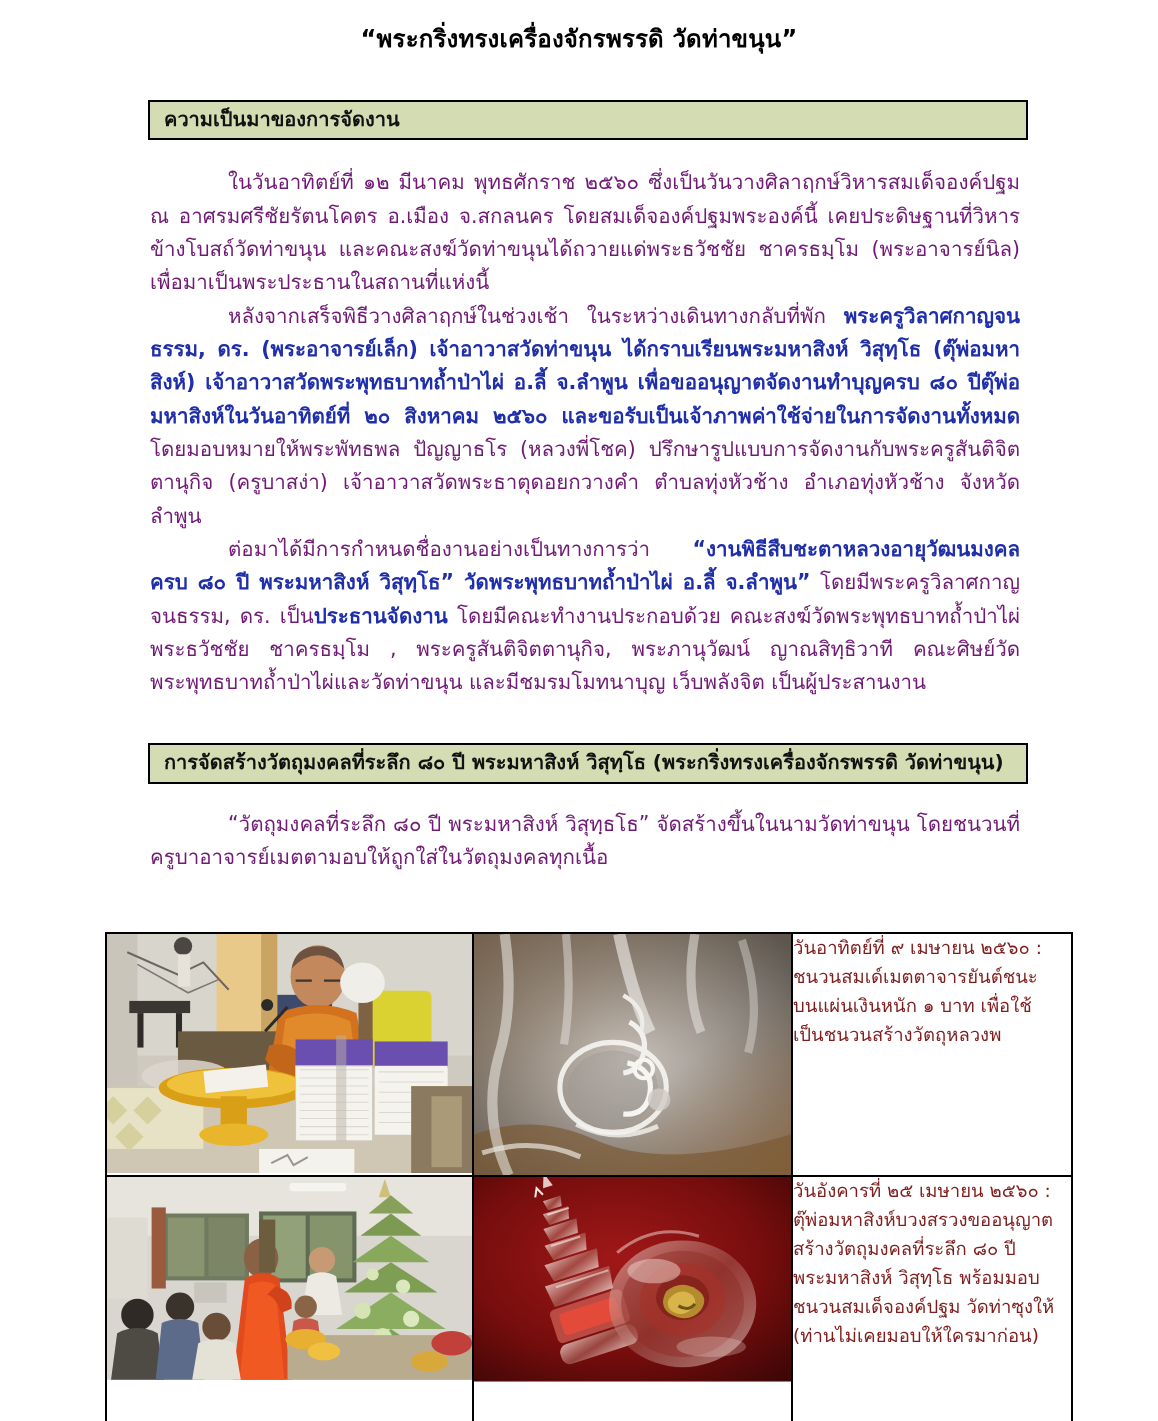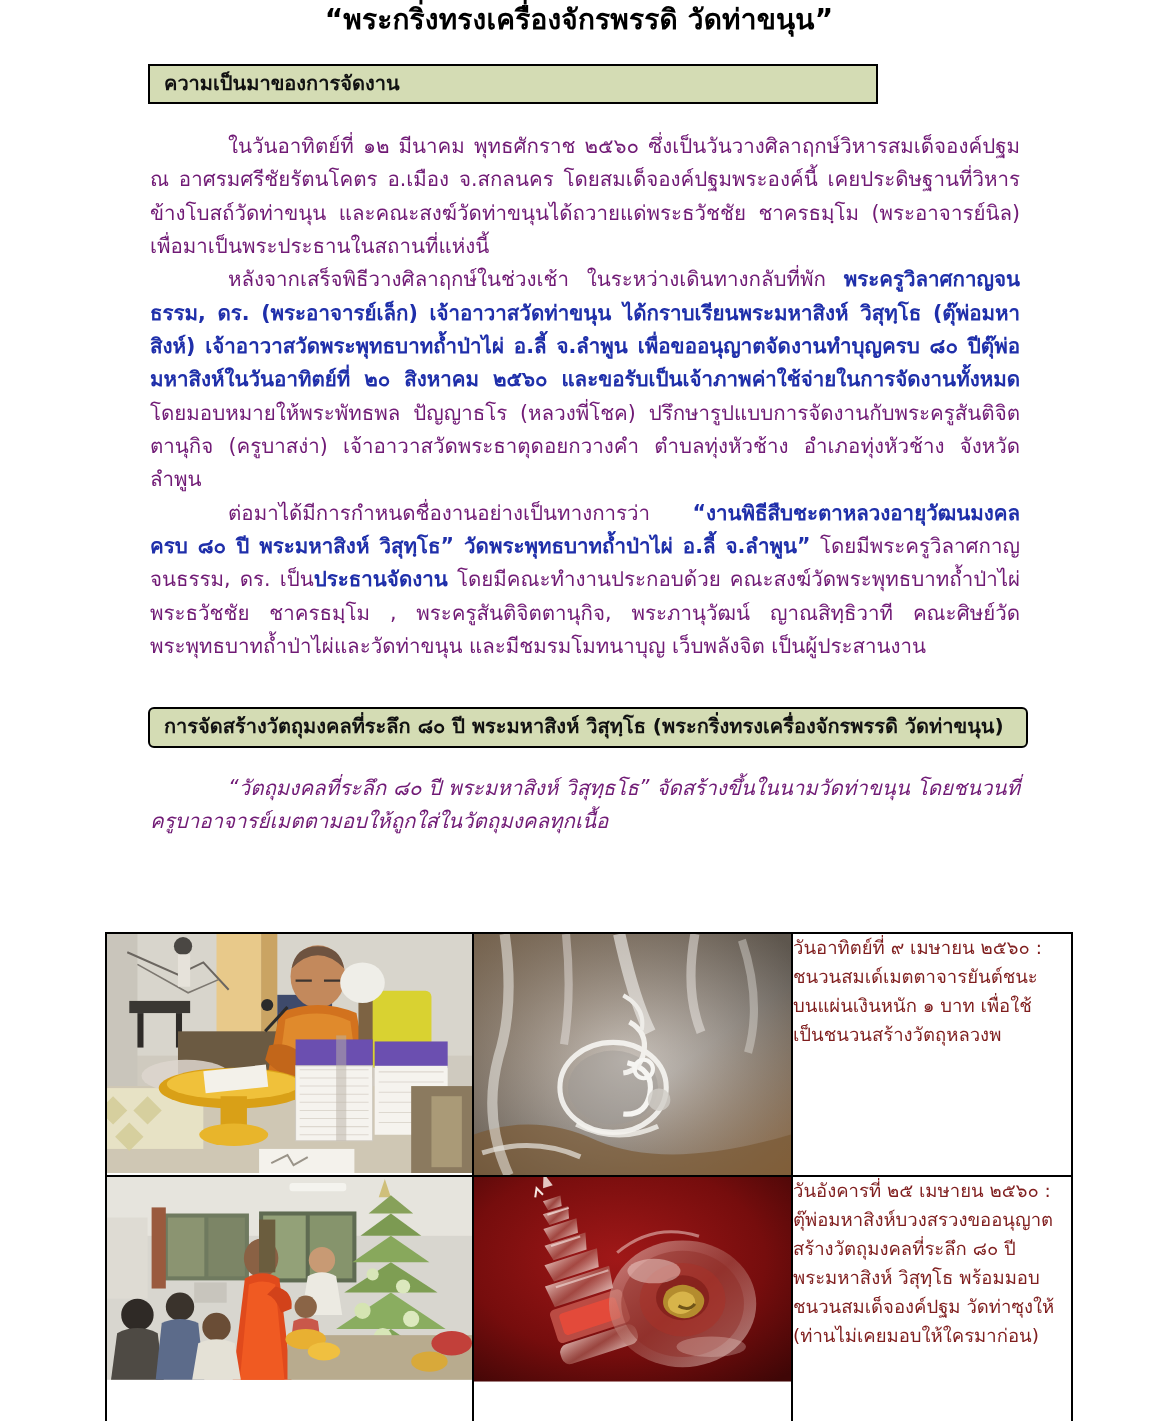--- a/index.html
+++ b/index.html
@@ -19,43 +19,44 @@
   .page {
     width: 1158px;
     height: 1421px;
     position: relative;
     box-sizing: border-box;
   }
 
   
   .doc-title {
     text-align: center;
-    font-size: 28px;
+    font-size: 24px;
     font-weight: bold;
     line-height: 1.42;
+    padding-top: 22px;
     letter-spacing: 0.2px;
   }
   .doc-title .line2 {
     display: block;
   }
 
   
   .section-bar {
     margin: 0 130px 0 148px;
     background: #d4dcb4;
     border: 2px solid #000000;
     box-sizing: border-box;
     padding: 5px 10px 7px 14px;
     font-size: 20px;
     font-weight: bold;
     line-height: 1.22;
     color: #111111;
   }
-  #section-bar-1 { margin-top: 24px; width: 730px; }
-  #section-bar-2 { margin-top: 0; width: 880px; border-radius: 6px; }
+  #section-bar-1 { margin-top: 44px; width: 880px; }
+  #section-bar-2 { margin-top: 0; width: 880px; }
 
   
   .body-block {
     margin: 0 138px 0 150px;
     font-size: 20.5px;
     line-height: 1.625;
     text-align: justify;
     text-justify: inter-word;
     color: #1a1a1a;
   }
@@ -66,21 +67,21 @@
   .blue {
     color: #1f2faa;
     font-weight: bold;
   }
   .plain {
     color: #701a75;
     font-weight: normal;
   }
 
   #intro-body { margin-top: 26px; }
-  #amulet-body { margin-top: 24px; font-style: italic; }
+  #amulet-body { margin-top: 24px; }
 
   
   .photo-table {
     position: absolute;
     left: 105px;
     top: 932px;
     width: 962px;
     border-collapse: collapse;
     table-layout: fixed;
   }

